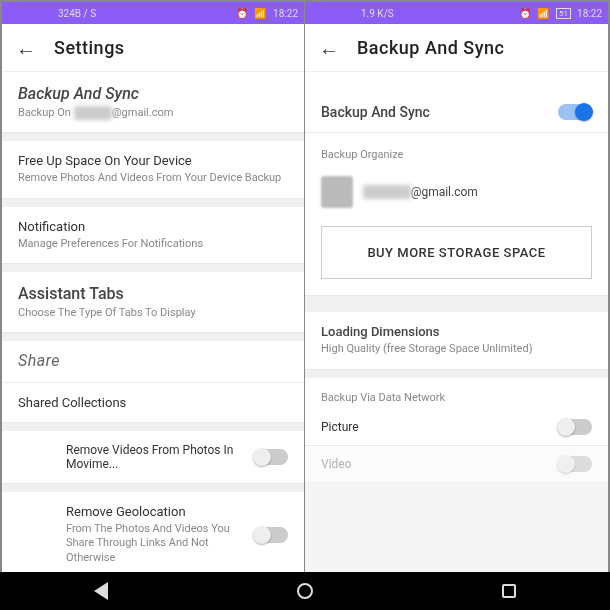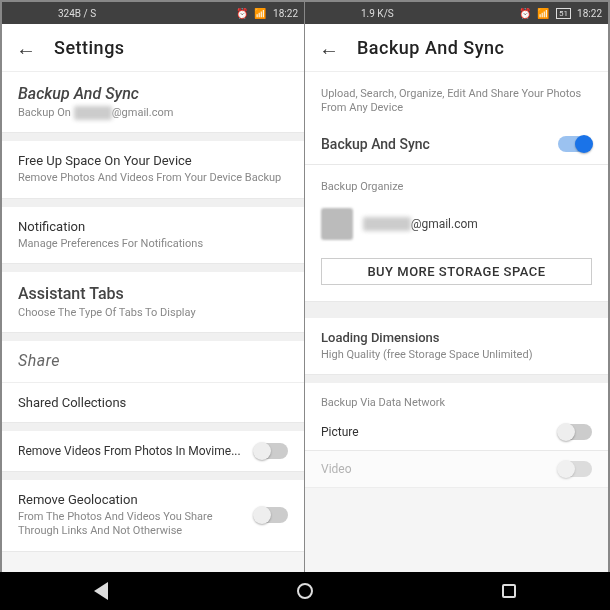--- a/index.html
+++ b/index.html
@@ -1,41 +1,41 @@
 <!DOCTYPE html>
 <html><head>
   <meta charset="utf-8">
   <style>
     * { margin: 0; padding: 0; box-sizing: border-box; }
     body { font-family: -apple-system, BlinkMacSystemFont, "Segoe UI", Roboto, sans-serif; background: #fff; width: 610px; height: 610px; overflow: hidden; }
     .wrap { display: flex; width: 610px; height: 610px; border: 2px solid #888; }
     .panel { width: 50%; height: 100%; position: relative; background: #fafafa; display: flex; flex-direction: column; }
     .panel-left { border-right: 1px solid #888; }
-    .status-bar { background: #404040; color: #ddd; height: 22px; font-size: 10px; display: flex; align-items: center; justify-content: flex-end; padding: 0 6px; gap: 6px; }
+    .status-bar { background: #8b5cf6; color: #ddd; height: 22px; font-size: 10px; display: flex; align-items: center; justify-content: flex-end; padding: 0 6px; gap: 6px; }
     .status-bar .left-text { margin-right: auto; margin-left: 50px; }
     .header { background: #fff; height: 48px; display: flex; align-items: center; padding: 0 14px; border-bottom: 1px solid #eee; }
     .back-arrow { font-size: 20px; color: #333; margin-right: 18px; }
     .header-title { font-size: 18px; color: #222; font-weight: 500; letter-spacing: 0.5px; }
     .scroll { flex: 1; overflow: hidden; background: #f5f5f5; }
     .section { background: #fff; padding: 12px 16px; border-bottom: 1px solid #e8e8e8; }
     .section-gap { height: 8px; background: #f0f0f0; }
     .title-lg { font-size: 16px; color: #444; font-weight: 500; font-style: italic; }
     .sub { font-size: 11px; color: #888; margin-top: 3px; line-height: 1.3; }
     .label-sm { font-size: 12px; color: #555; }
     .cat-header { font-size: 16px; color: #666; font-weight: 400; font-style: italic; letter-spacing: 0.5px; padding: 10px 16px 12px; background: #fff; border-bottom: 1px solid #eee; }
     .row { display: flex; align-items: center; justify-content: space-between; }
-    .row-text { flex: 1; padding-right: 10px; }
+    .row-text { flex: 1; padding-right: 10px; margin-left: 48px; }
     .toggle { width: 34px; height: 16px; background: #ccc; border-radius: 10px; position: relative; flex-shrink: 0; }
     .toggle::after { content: ""; position: absolute; width: 18px; height: 18px; background: #eee; border-radius: 50%; top: -1px; left: -1px; box-shadow: 0 1px 2px rgba(0,0,0,0.3); }
     .toggle.on { background: #9bc2f0; }
     .toggle.on::after { background: #1a73e8; left: auto; right: -1px; }
     .account-row { display: flex; align-items: center; gap: 10px; padding: 8px 0; }
     .avatar { width: 32px; height: 32px; background: #bbb; border-radius: 3px; filter: blur(1px); }
     .blur-box { display: inline-block; background: #ccc; color: transparent; filter: blur(2px); border-radius: 2px; }
-    .btn-buy { background: #fff; border: 1px solid #ccc; padding: 5px 8px; font-size: 13px; font-weight: 500; letter-spacing: 0.5px; color: #333; text-align: center; margin-top: 10px; }
+    .btn-buy { background: #fff; border: 1px solid #ccc; padding: 18px 8px; font-size: 13px; font-weight: 500; letter-spacing: 0.5px; color: #333; text-align: center; margin-top: 10px; }
     .nav-tri { width: 0; height: 0; border-top: 9px solid transparent; border-bottom: 9px solid transparent; border-right: 14px solid #ddd; }
     .nav-circ { width: 16px; height: 16px; border: 2px solid #ddd; border-radius: 50%; }
     .nav-sq { width: 14px; height: 14px; border: 2px solid #ddd; border-radius: 2px; }
     .navbar-full { position: absolute; bottom: 0; left: 0; width: 610px; height: 38px; background: #000; display: flex; justify-content: space-around; align-items: center; z-index: 10; }
     .folders-text { font-size: 14px; color: #555; font-weight: 500; }
     .no-txt { font-size: 12px; color: #888; font-style: italic; }
     .content-area { padding-bottom: 40px; }
   </style>
 </head>
 <body>
@@ -106,21 +106,20 @@
       <span>📶</span>
       <span style="border:1px solid #ddd;padding:0 2px;font-size:8px;">51</span>
       <span>18:22</span>
     </div>
     <div class="header">
       <span class="back-arrow">←</span>
       <span class="header-title">Backup And Sync</span>
     </div>
     <div class="scroll content-area">
       <div class="section">
-        <div class="sub" style="font-size:11px;">Upload, Search, Organize, Edit And Share Your Photos From Any Device</div>
         <div class="row" style="margin-top:20px;">
           <div class="label-sm" style="font-size:14px;color:#444;font-weight:500;">Backup And Sync</div>
           <div class="toggle on"></div>
         </div>
       </div>
       <div class="section" style="padding-bottom:16px;">
         <div class="sub" style="margin-bottom:6px;">Backup Organize</div>
         <div class="account-row">
           <div class="avatar"></div>
           <div>

